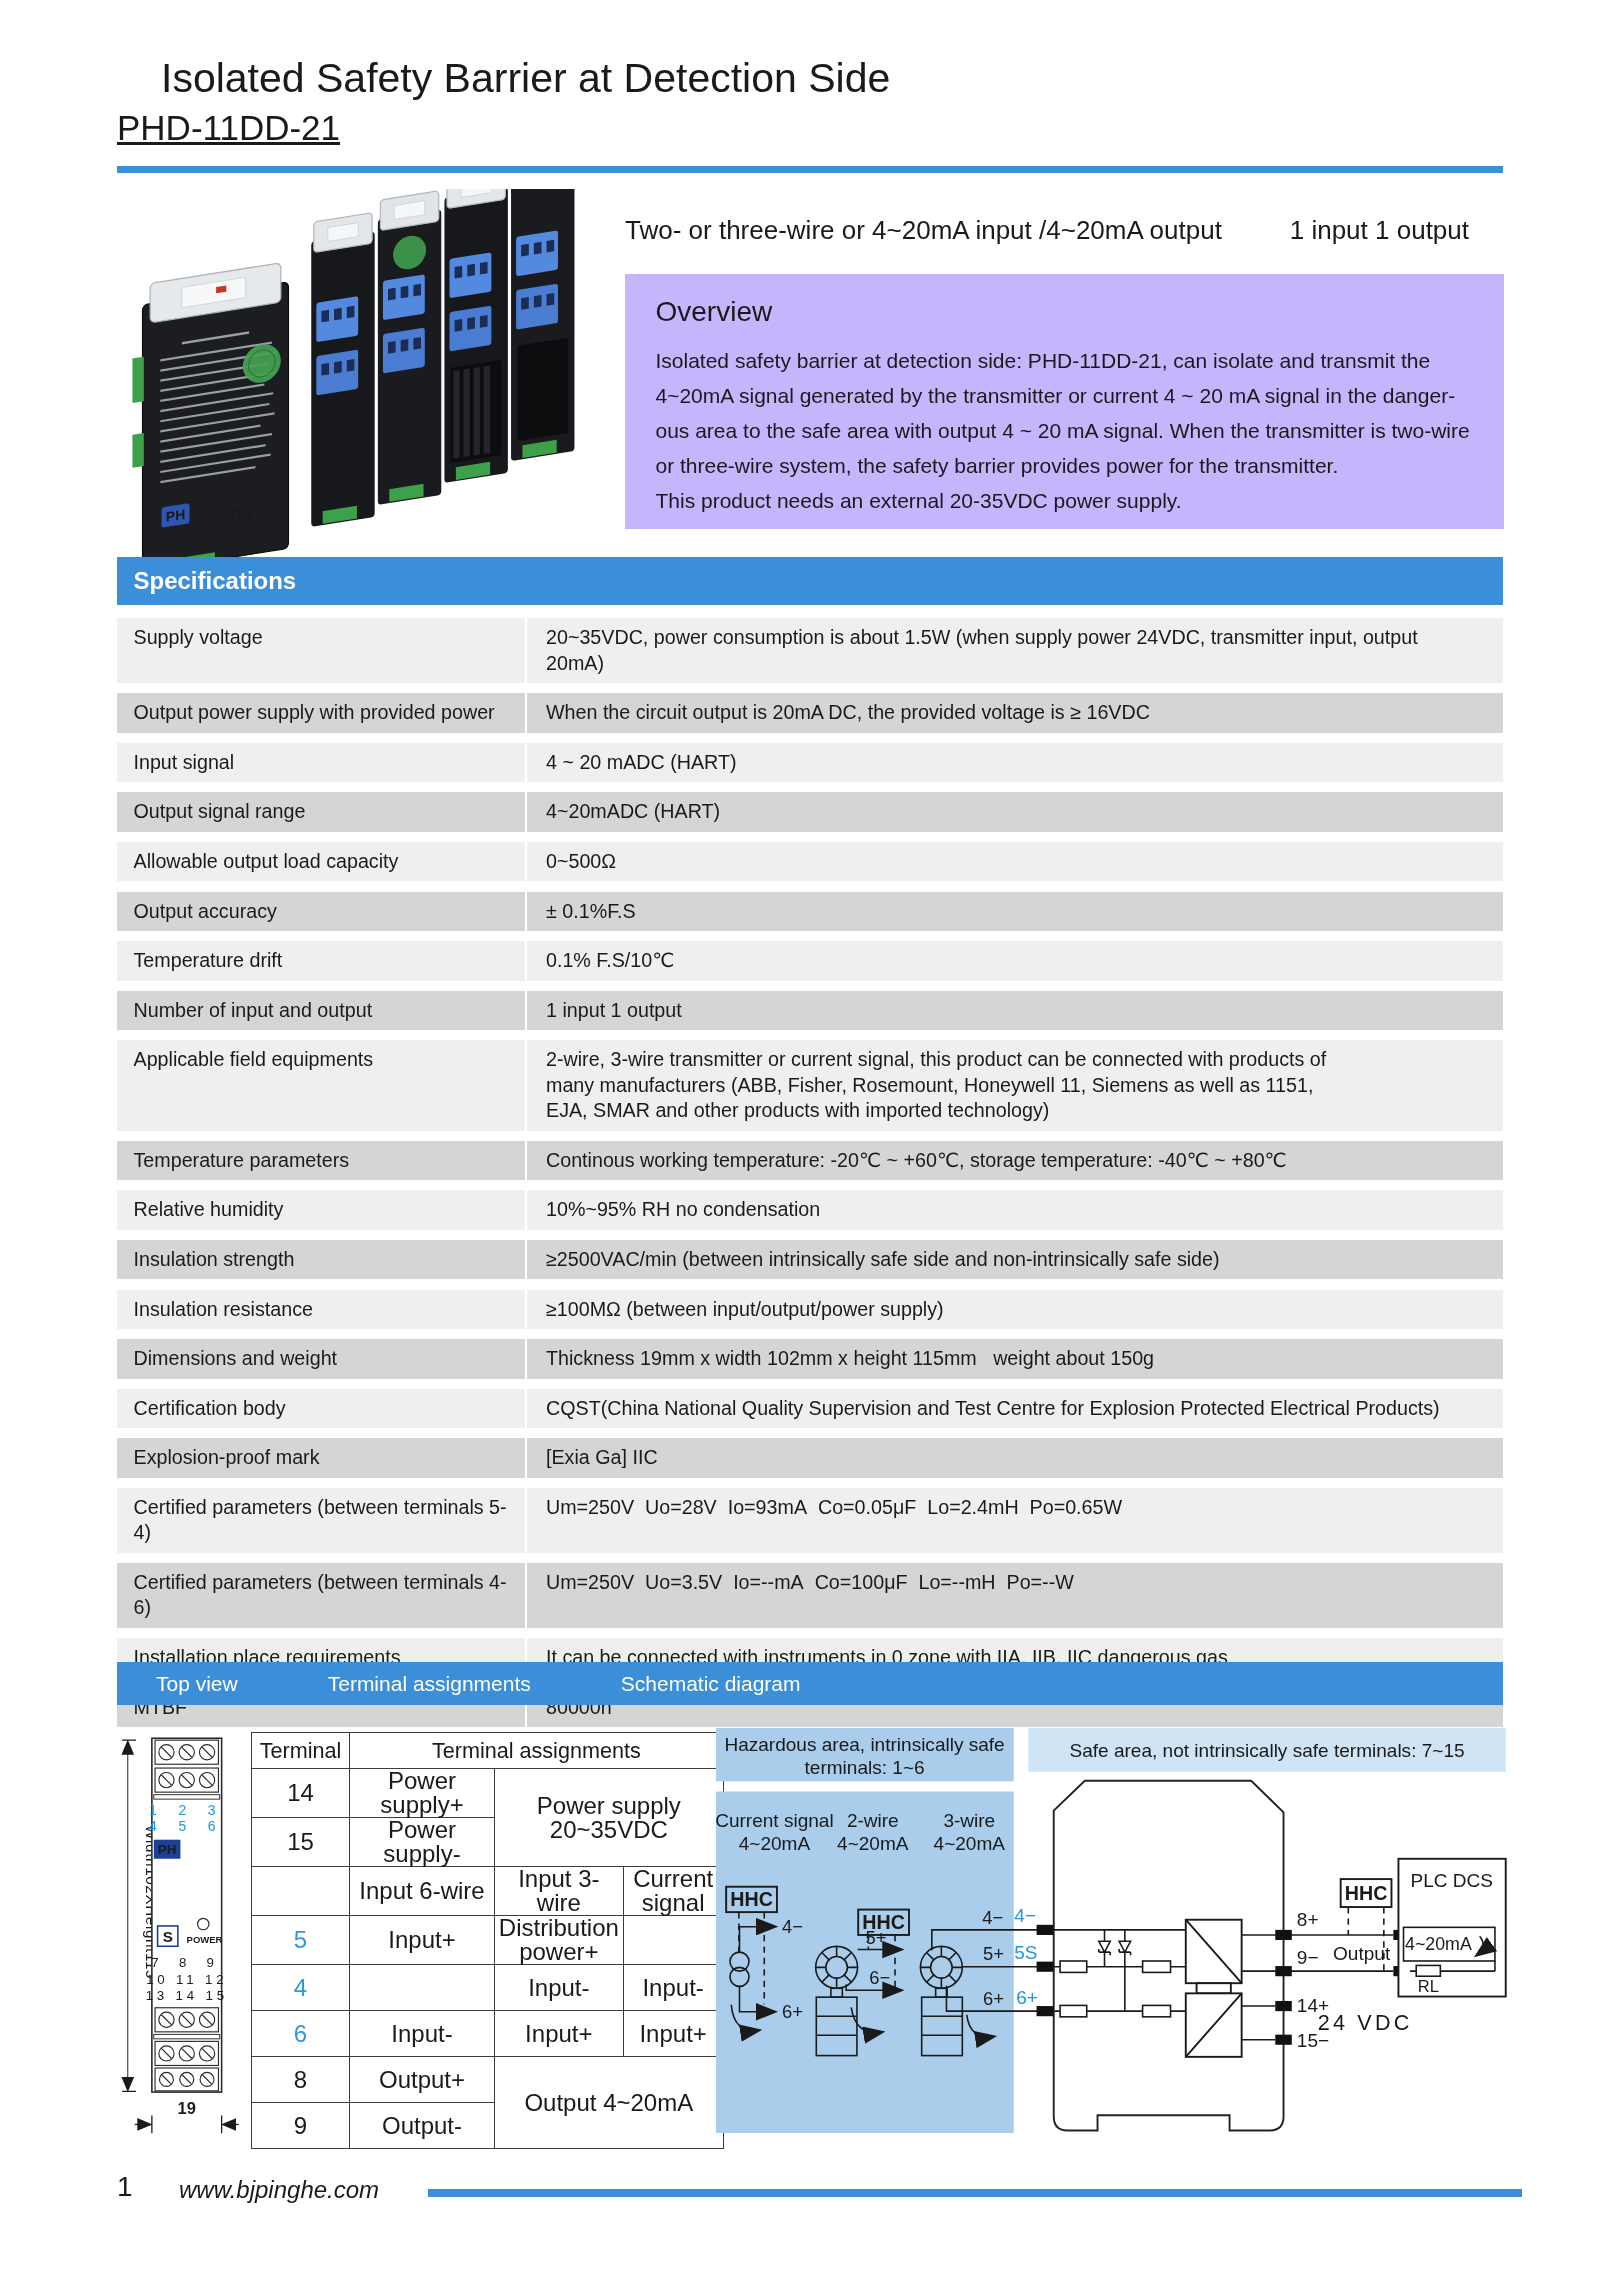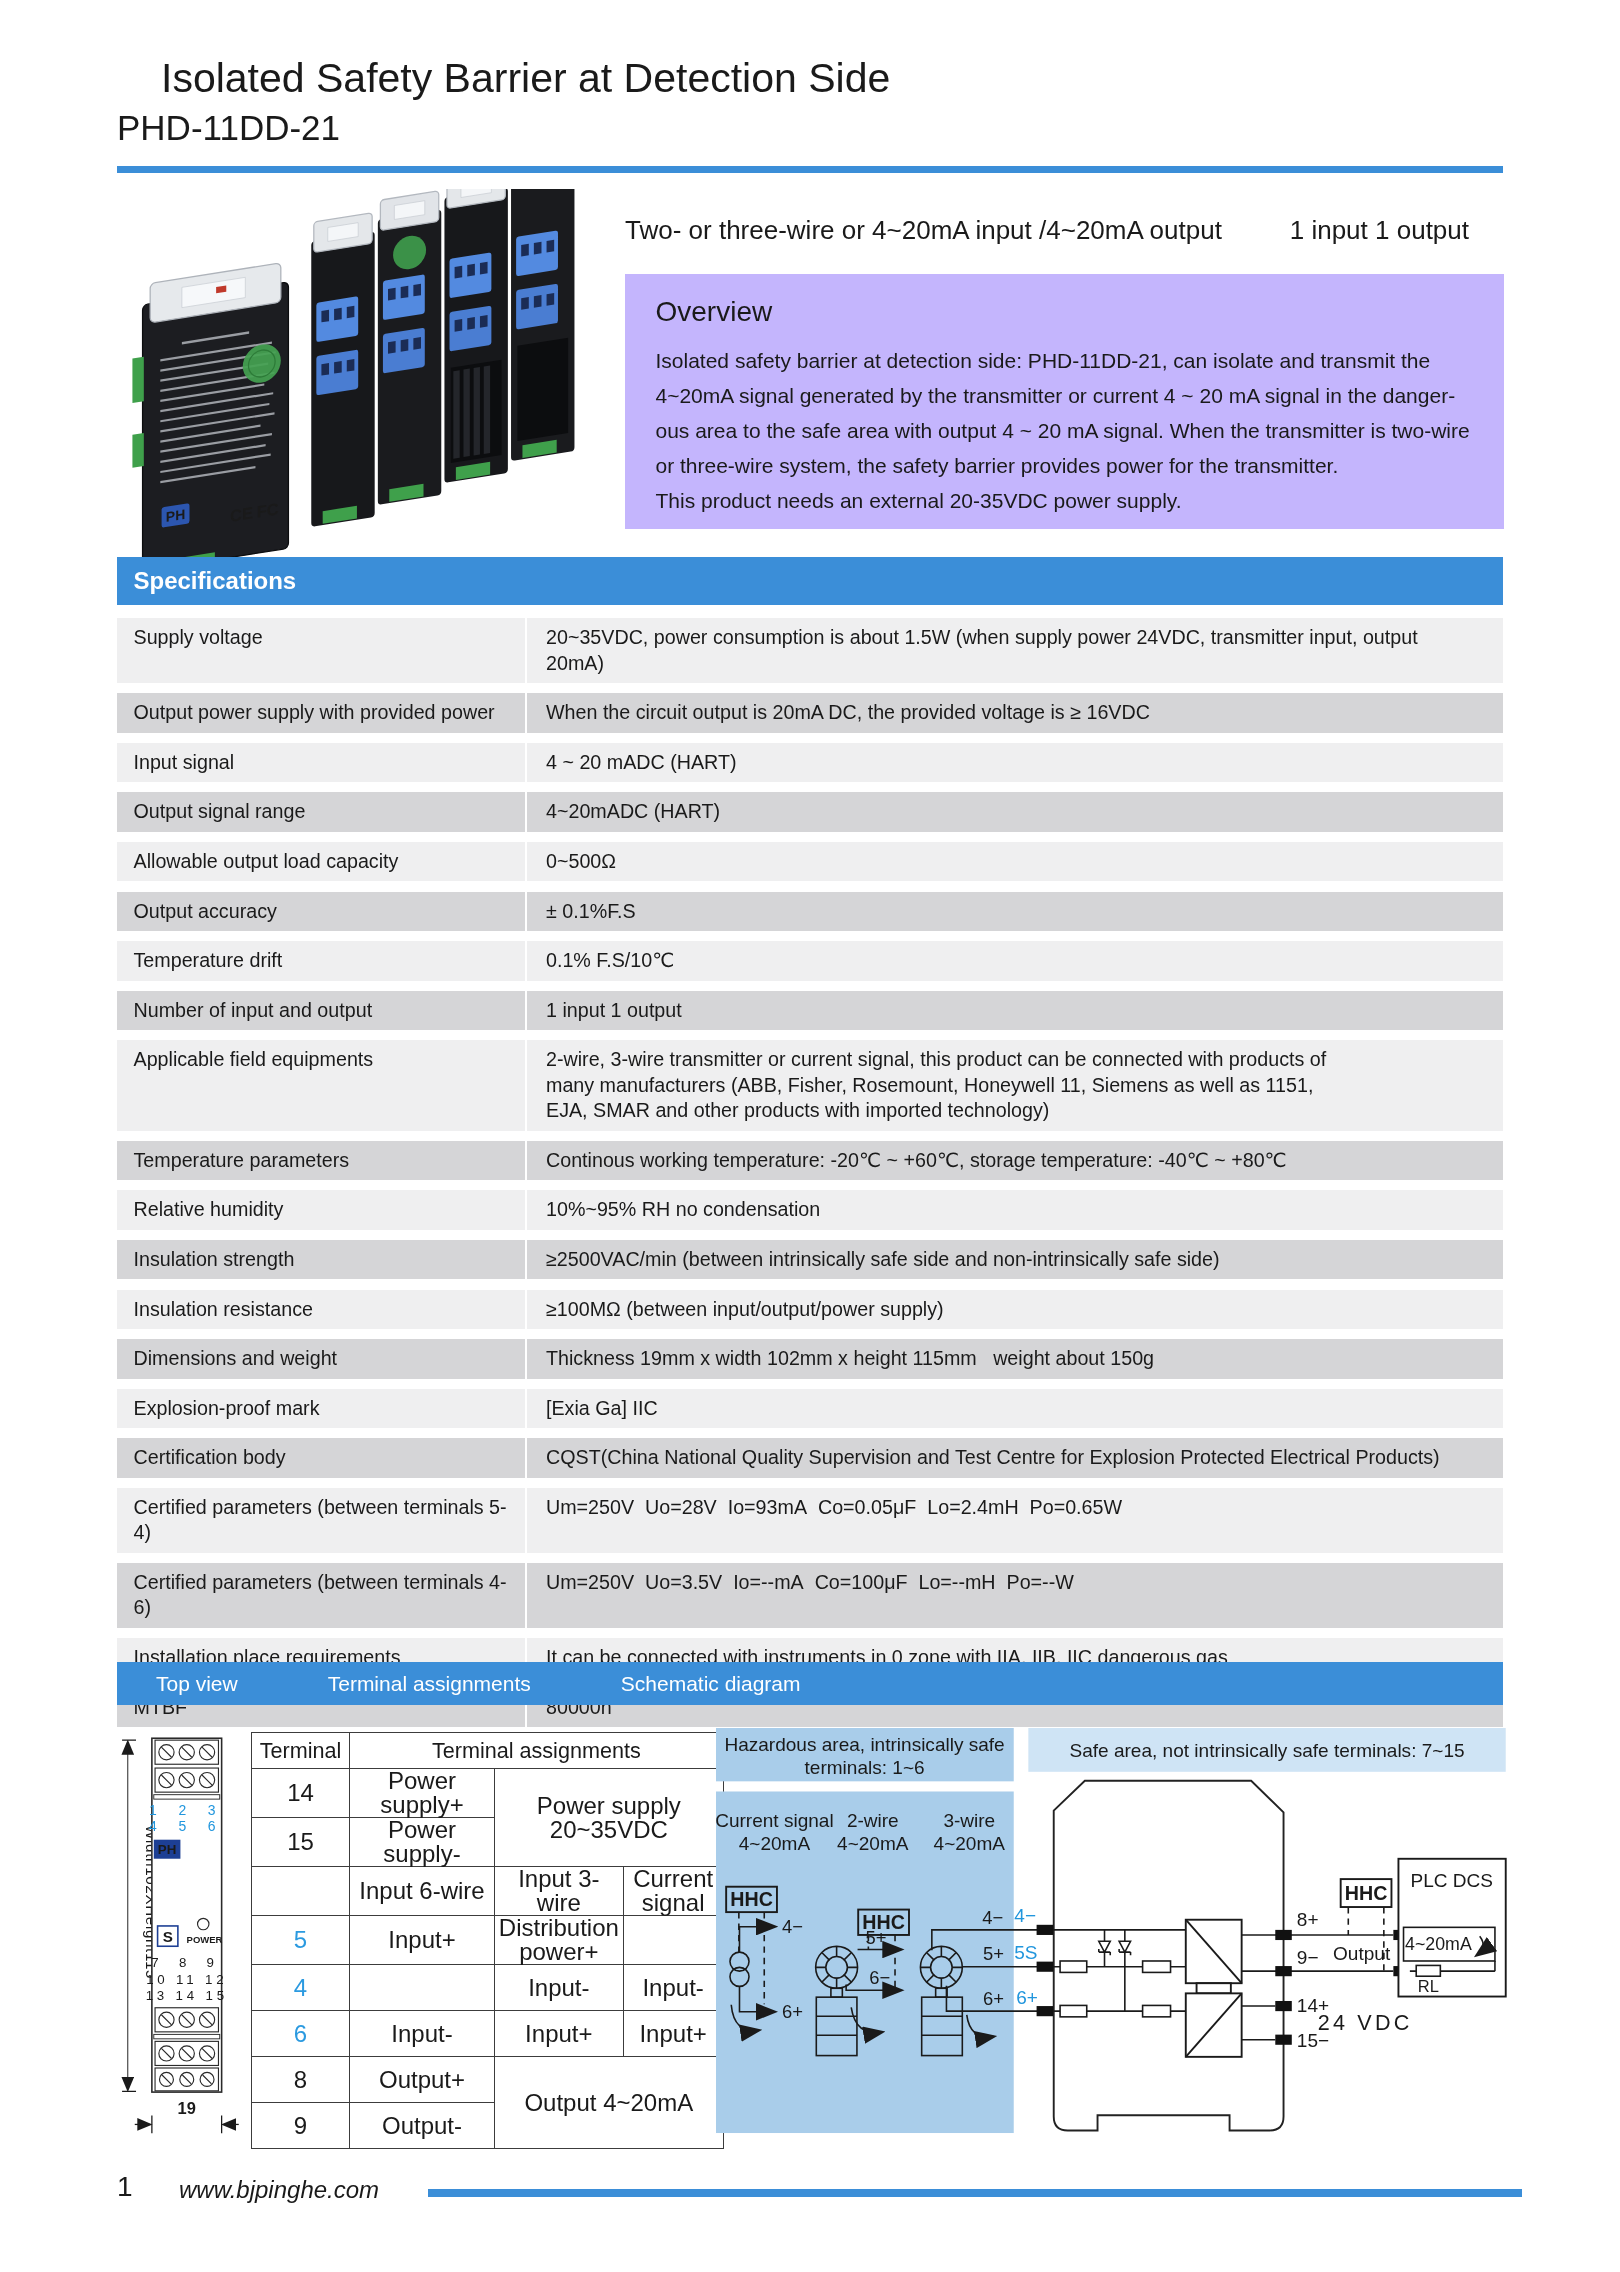--- a/index.html
+++ b/index.html
@@ -2,21 +2,21 @@
 <html style="font-size:10.2px"><head>
 <meta charset="utf-8">
 <style>
   html,body{margin:0;padding:0;background:#fff;}
   .page{position:relative;width:1620px;height:2273px;background:#ffffff;overflow:hidden;
         font-family:"Liberation Sans","DejaVu Sans",sans-serif;color:#1a1a1a;}
   .abs{position:absolute;}
 
   
   .title{left:117px;top:55px;font-size:41px;font-weight:400;letter-spacing:0;margin-left:44px;}
-  .model{left:117px;top:108px;font-size:35px;font-weight:400;}
+  .model{left:117px;top:108px;font-size:35px;font-weight:400;text-decoration:underline;}
   .rule{left:117px;top:166px;width:1386px;height:7px;background:#3b8ed8;}
 
   
   .headline{left:625px;top:215px;width:879px;font-size:26px;display:flex;}
   .headline .hl-right{margin-left:auto;padding-right:35px;}
   .overview{left:625px;top:274px;width:879px;height:255px;background:#c4b5fd;box-sizing:border-box;
             padding:21.6px 30.5px 0 30.5px;}
   .overview h2{margin:0 0 15.2px 0;font-size:28px;font-weight:400;}
   .ov-line{font-size:21px;line-height:35px;white-space:nowrap;}
 
@@ -241,26 +241,26 @@
         </div>
       <div class="spec-row">
           <div class="spec-label">Insulation resistance</div>
           <div class="spec-value">≥100MΩ (between input/output/power supply)</div>
         </div>
       <div class="spec-row">
           <div class="spec-label">Dimensions and weight</div>
           <div class="spec-value">Thickness 19mm x width 102mm x height 115mm&nbsp;&nbsp; weight about 150g</div>
         </div>
       <div class="spec-row">
+          <div class="spec-label">Certification body</div>
+          <div class="spec-value">CQST(China National Quality Supervision and Test Centre for Explosion Protected Electrical Products)</div>
+        </div>
+      <div class="spec-row">
           <div class="spec-label">Explosion-proof mark</div>
           <div class="spec-value">[Exia Ga] IIC</div>
-        </div>
-      <div class="spec-row">
-          <div class="spec-label">Certification body</div>
-          <div class="spec-value">CQST(China National Quality Supervision and Test Centre for Explosion Protected Electrical Products)</div>
         </div>
       <div class="spec-row">
           <div class="spec-label">Certified parameters (between terminals 5-4)</div>
           <div class="spec-value">Um=250V&nbsp; Uo=28V&nbsp; Io=93mA&nbsp; Co=0.05μF&nbsp; Lo=2.4mH&nbsp; Po=0.65W</div>
         </div>
       <div class="spec-row">
           <div class="spec-label">Certified parameters (between terminals 4-6)</div>
           <div class="spec-value">Um=250V&nbsp; Uo=3.5V&nbsp; Io=--mA&nbsp; Co=100μF&nbsp; Lo=--mH&nbsp; Po=--W</div>
         </div>
       <div class="spec-row">

